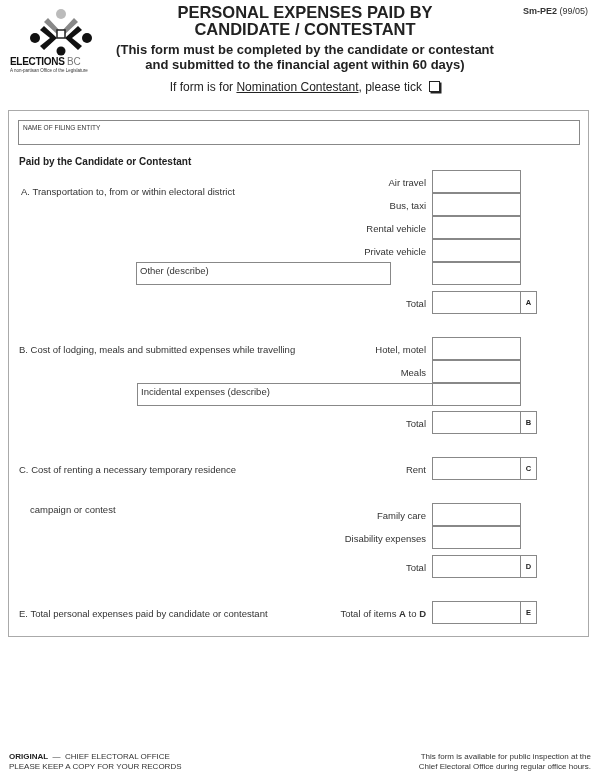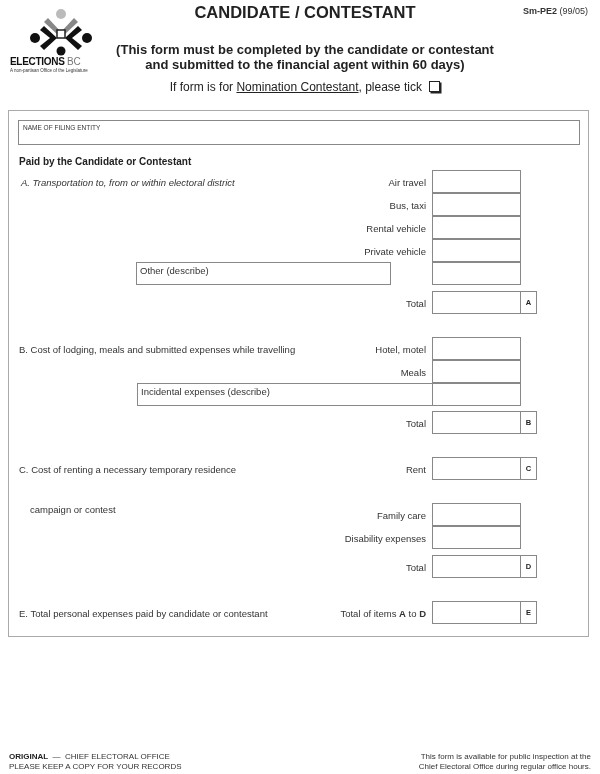--- a/index.html
+++ b/index.html
@@ -50,40 +50,41 @@
     <span>ELECTIONS</span> <span class="bc">BC</span>
   </div>
   <div class="logo-sub">A non-partisan Office of the Legislature</div>
 </div>
 
 <div class="abs formcode">
   <b>Sm-PE2</b> <span>(99/05)</span>
 </div>
 
 <div class="abs title">
+  <div>PERSONAL EXPENSES PAID BY</div>
   <div>CANDIDATE / CONTESTANT</div>
 </div>
 <div class="abs subtitle">
   <div>(This form must be completed by the candidate or contestant</div>
   <div>and submitted to the financial agent within 60 days)</div>
 </div>
 <div class="abs tick-line">
   <span>If form is for </span><u>Nomination Contestant</u><span>, please tick</span>
   <span class="checkbox"></span>
 </div>
 
 <div class="abs outer"></div>
 
 <div class="abs namebox">
   <span>NAME OF FILING ENTITY</span>
 </div>
 
 <div class="abs section-head">Paid by the Candidate or Contestant</div>
 
-<div class="abs item-label" style="left:21px;top:177px;font-style:italic;">A. Transportation to, from or within electoral district</div>
+<div class="abs item-label" style="left:21px;top:186px;">A. Transportation to, from or within electoral district</div>
 <div class="abs row-label" style="left:226px;top:177px;">Air travel</div>
 <div class="abs amt" style="left:432px;top:170px;"></div>
 <div class="abs row-label" style="left:226px;top:200px;">Bus, taxi</div>
 <div class="abs amt" style="left:432px;top:193px;"></div>
 <div class="abs row-label" style="left:226px;top:223px;">Rental vehicle</div>
 <div class="abs amt" style="left:432px;top:216px;"></div>
 <div class="abs row-label" style="left:226px;top:246px;text-align:right;">Private vehicle</div>
 <div class="abs amt" style="left:432px;top:239px;"></div>
 <div class="abs describe" style="left:136px;top:262px;width:255px;">
   <span>Other (describe)</span>

